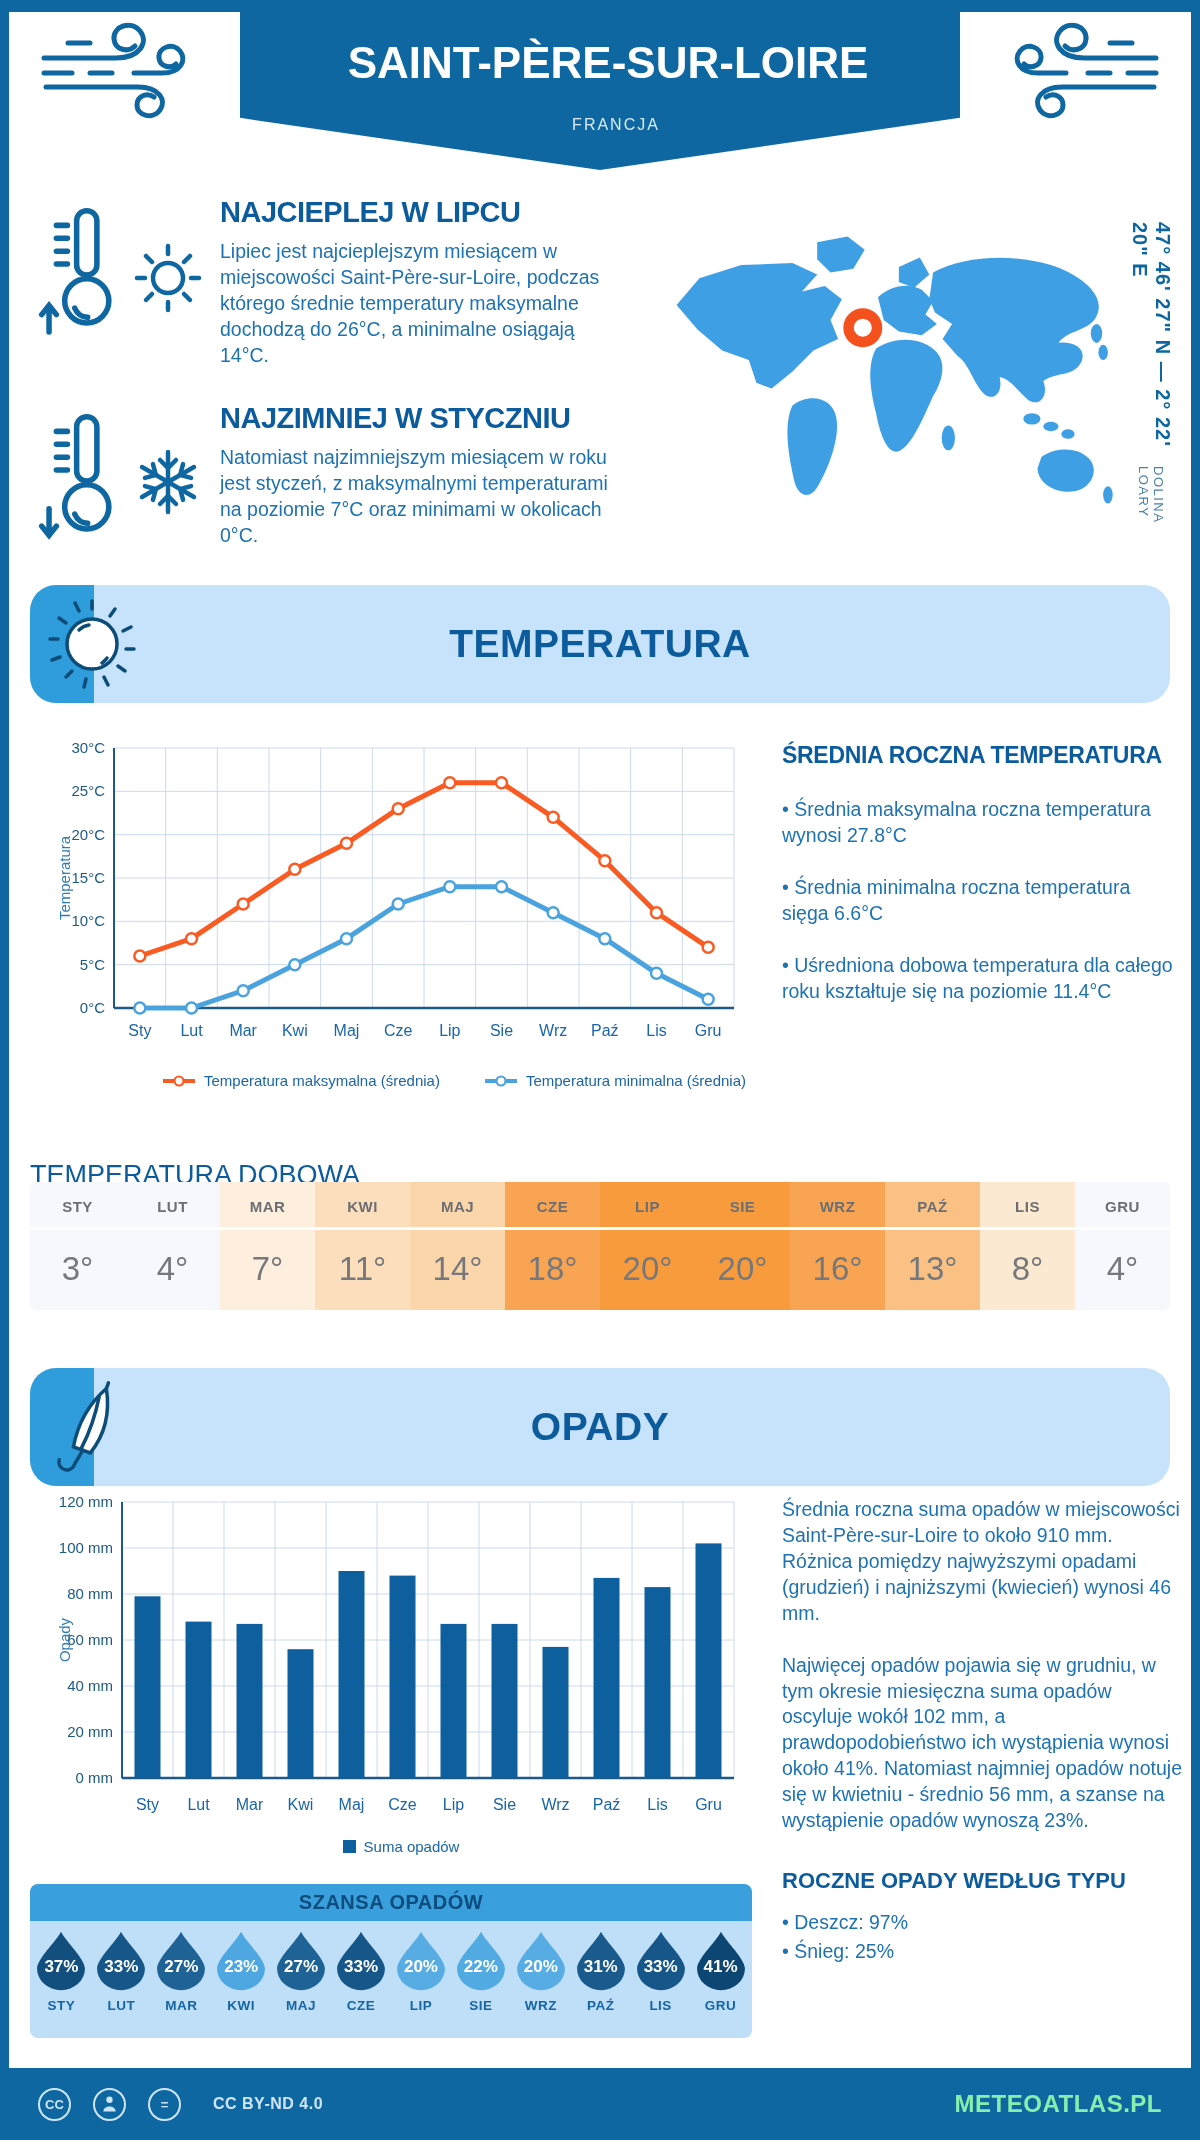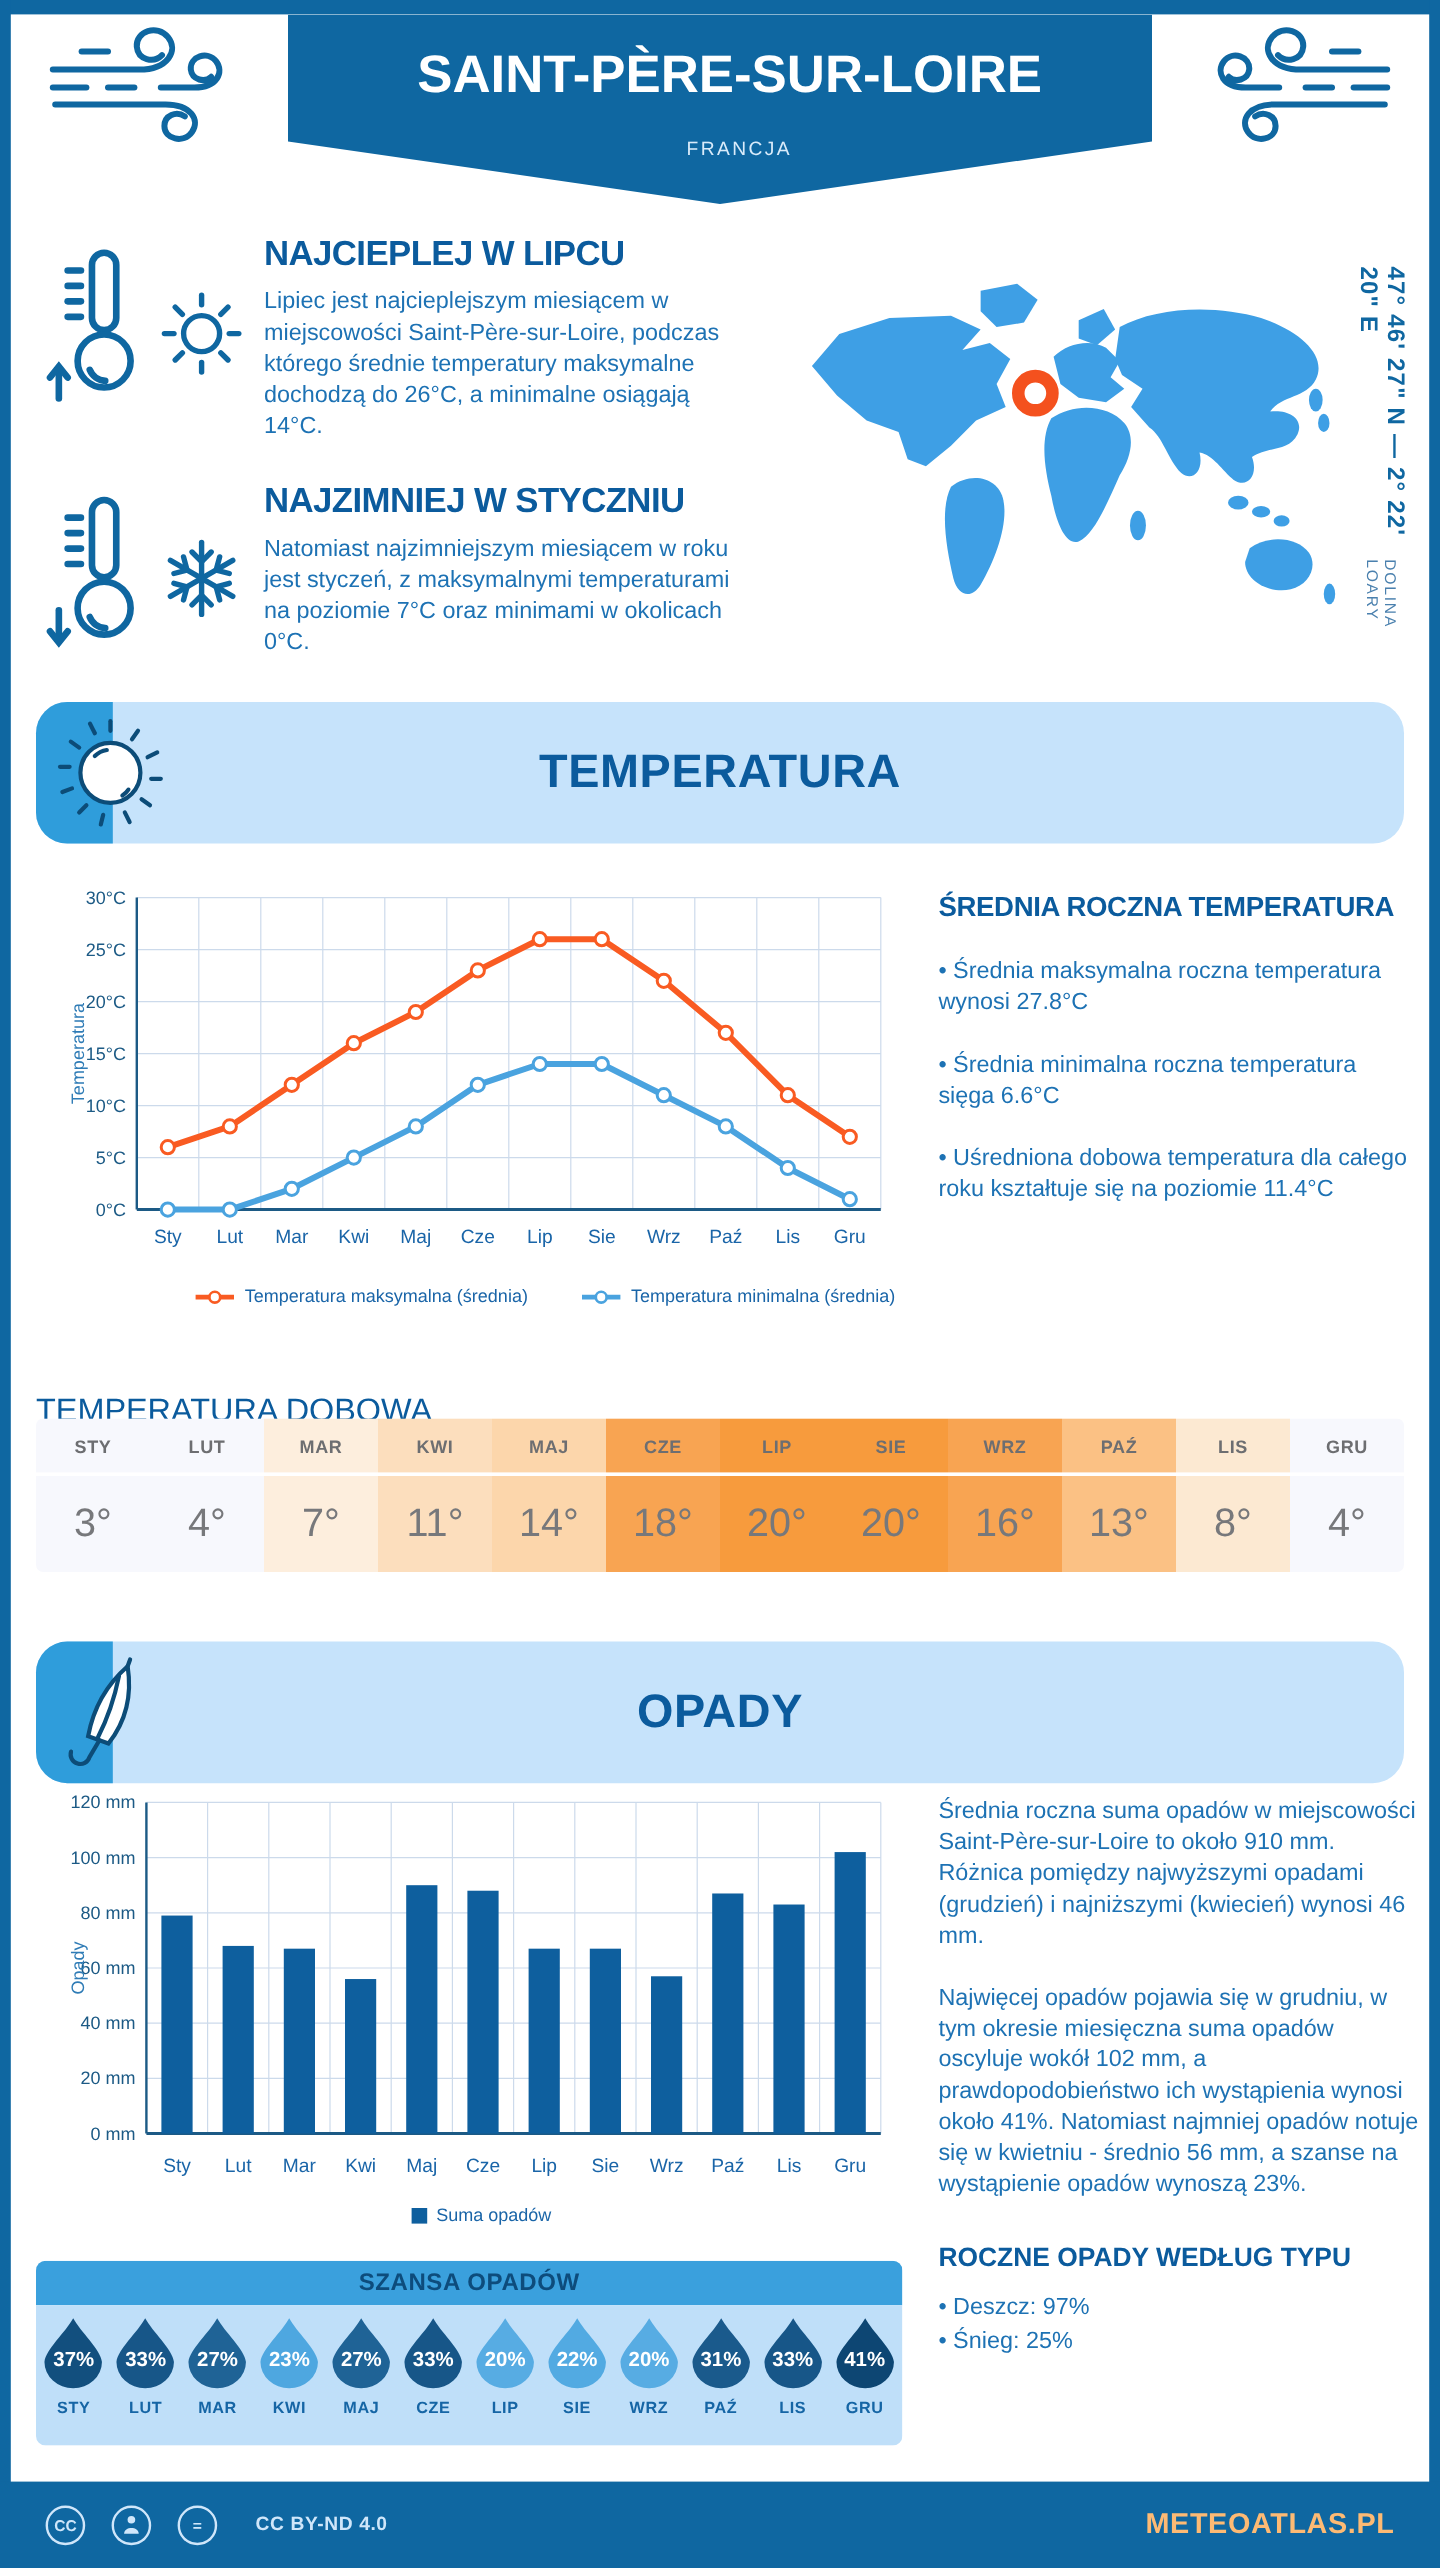--- a/index.html
+++ b/index.html
@@ -71,21 +71,21 @@
   #chance-body { height:117px; background:#bfdff9; display:flex; justify-content:space-evenly; padding-top:9px; }
   .drop { position:relative; width:57px; text-align:center; }
   .drop-pct { position:absolute; left:0; top:27px; width:100%; text-align:center; color:#ffffff; font-size:17px; font-weight:bold; }
   .drop-month { margin-top:2px; font-size:13.5px; font-weight:bold; color:#1565a5; letter-spacing:0.5px; }
 
   
   #footer { position:absolute; left:0; bottom:0; width:1200px; height:72px; background:#0f67a1; display:flex; align-items:center; justify-content:space-between; padding:0 38px; z-index:6; }
   #footer-left { display:flex; align-items:center; gap:22px; }
   .cc-circle { width:33px; height:33px; border-radius:50%; border:2.5px solid #cfe6fa; display:flex; align-items:center; justify-content:center; color:#cfe6fa; font-weight:bold; font-size:13px; }
   #footer-license { color:#cfe6fa; font-weight:bold; font-size:16px; margin-left:10px; letter-spacing:0.5px; }
-  #footer-site { color:#fdba74; font-weight:bold; font-size:24px; letter-spacing:0.5px; }
+  #footer-site { color:#86efac; font-weight:bold; font-size:24px; letter-spacing:0.5px; }
 </style>
 </head>
 <body>
 
 <div id="page">
   <div class="edge" id="edge-top"></div>
   <div class="edge" id="edge-left"></div>
   <div class="edge" id="edge-right"></div>
 
   <svg class="wind" id="wind-left" viewBox="0 0 168 110" fill="none" stroke="#0f67a1" stroke-width="5" stroke-linecap="round">

